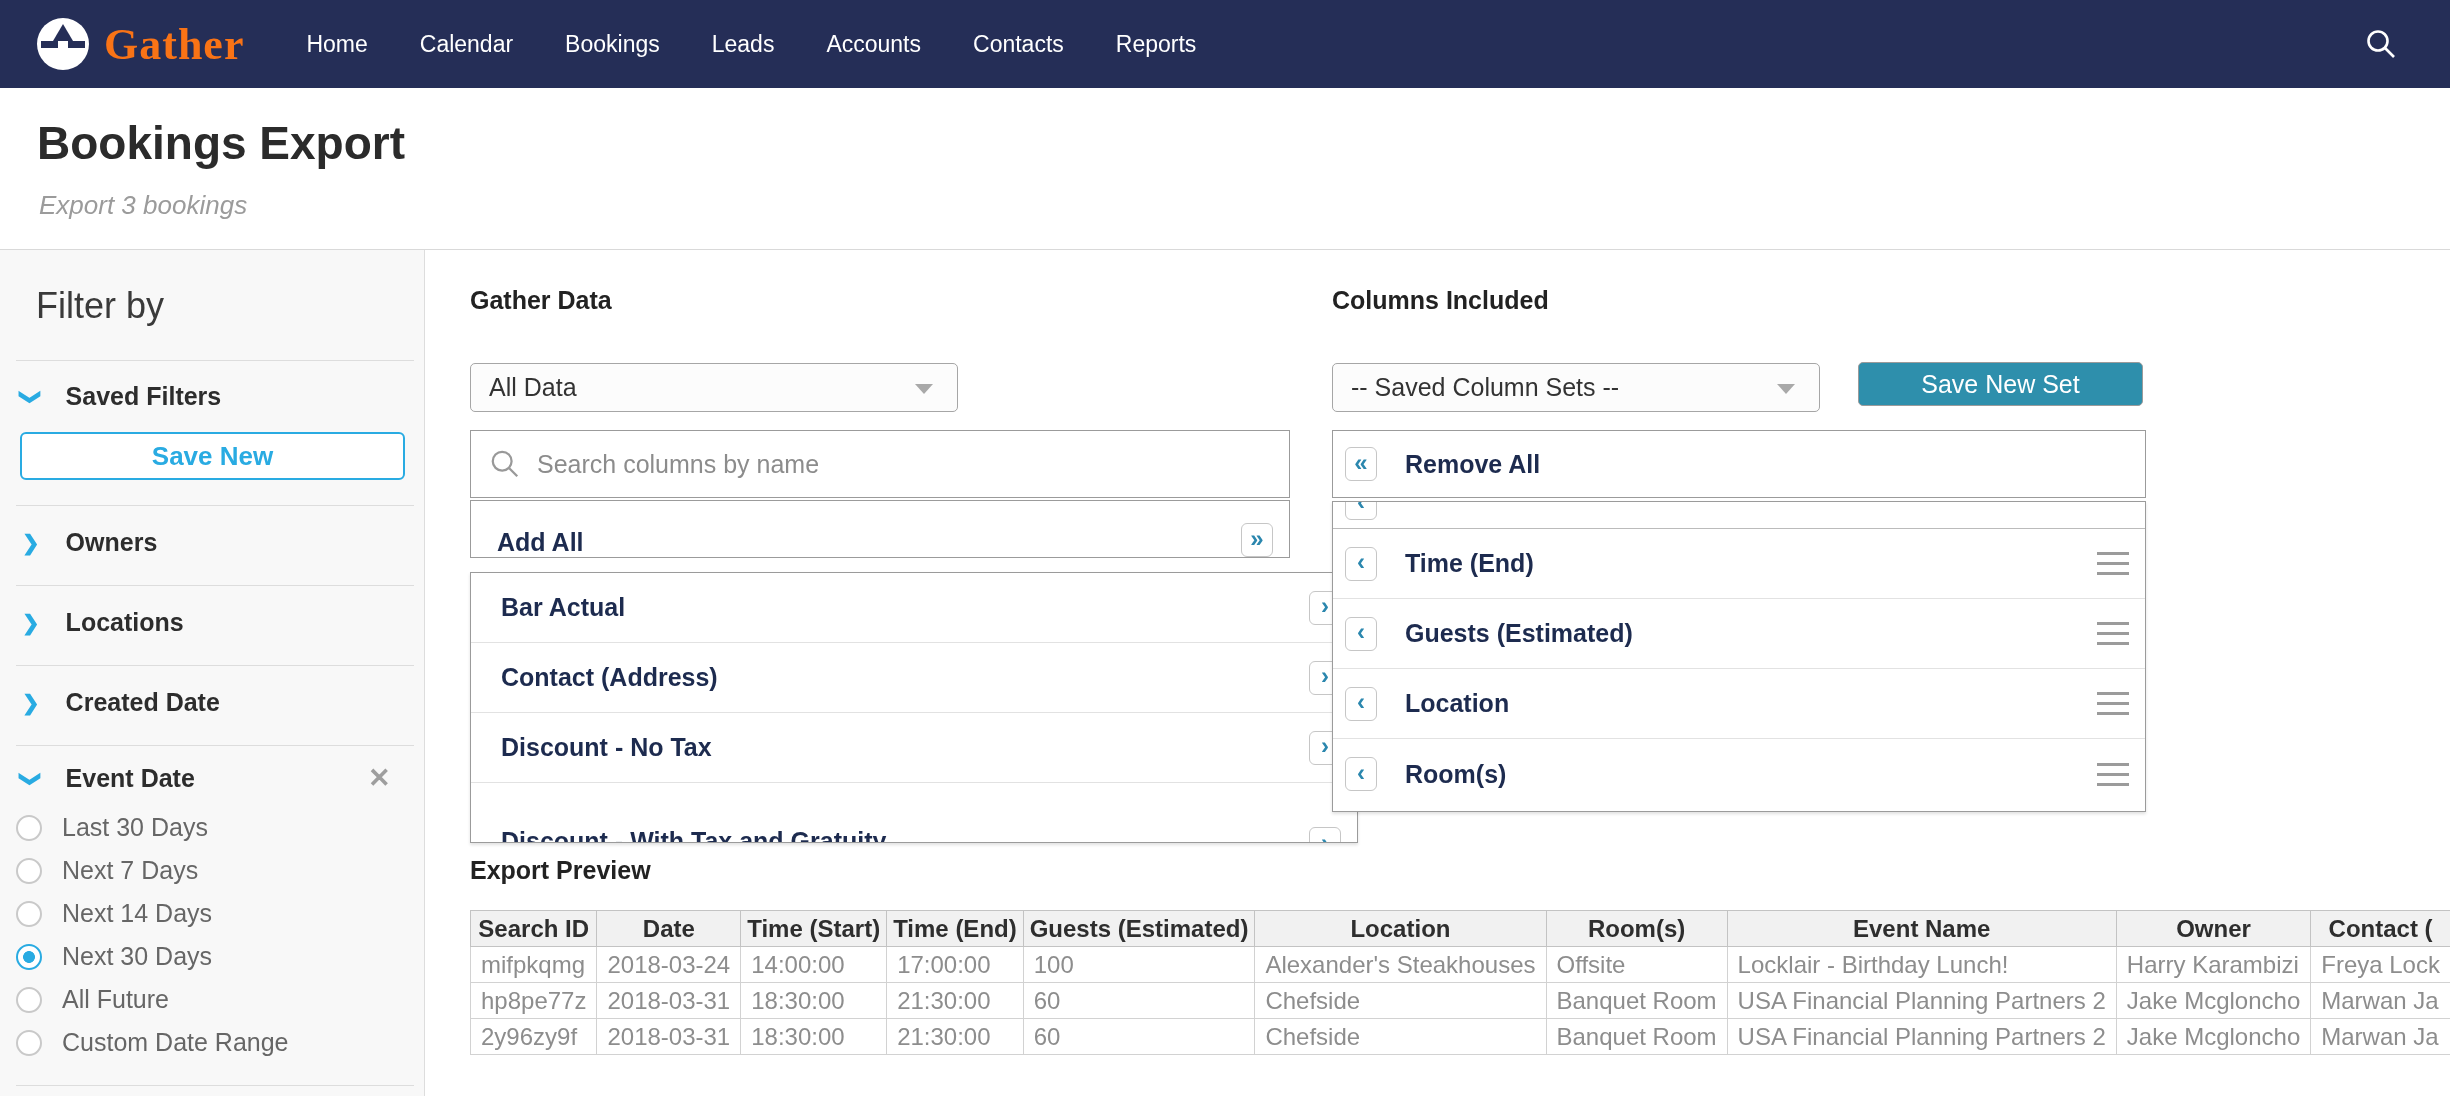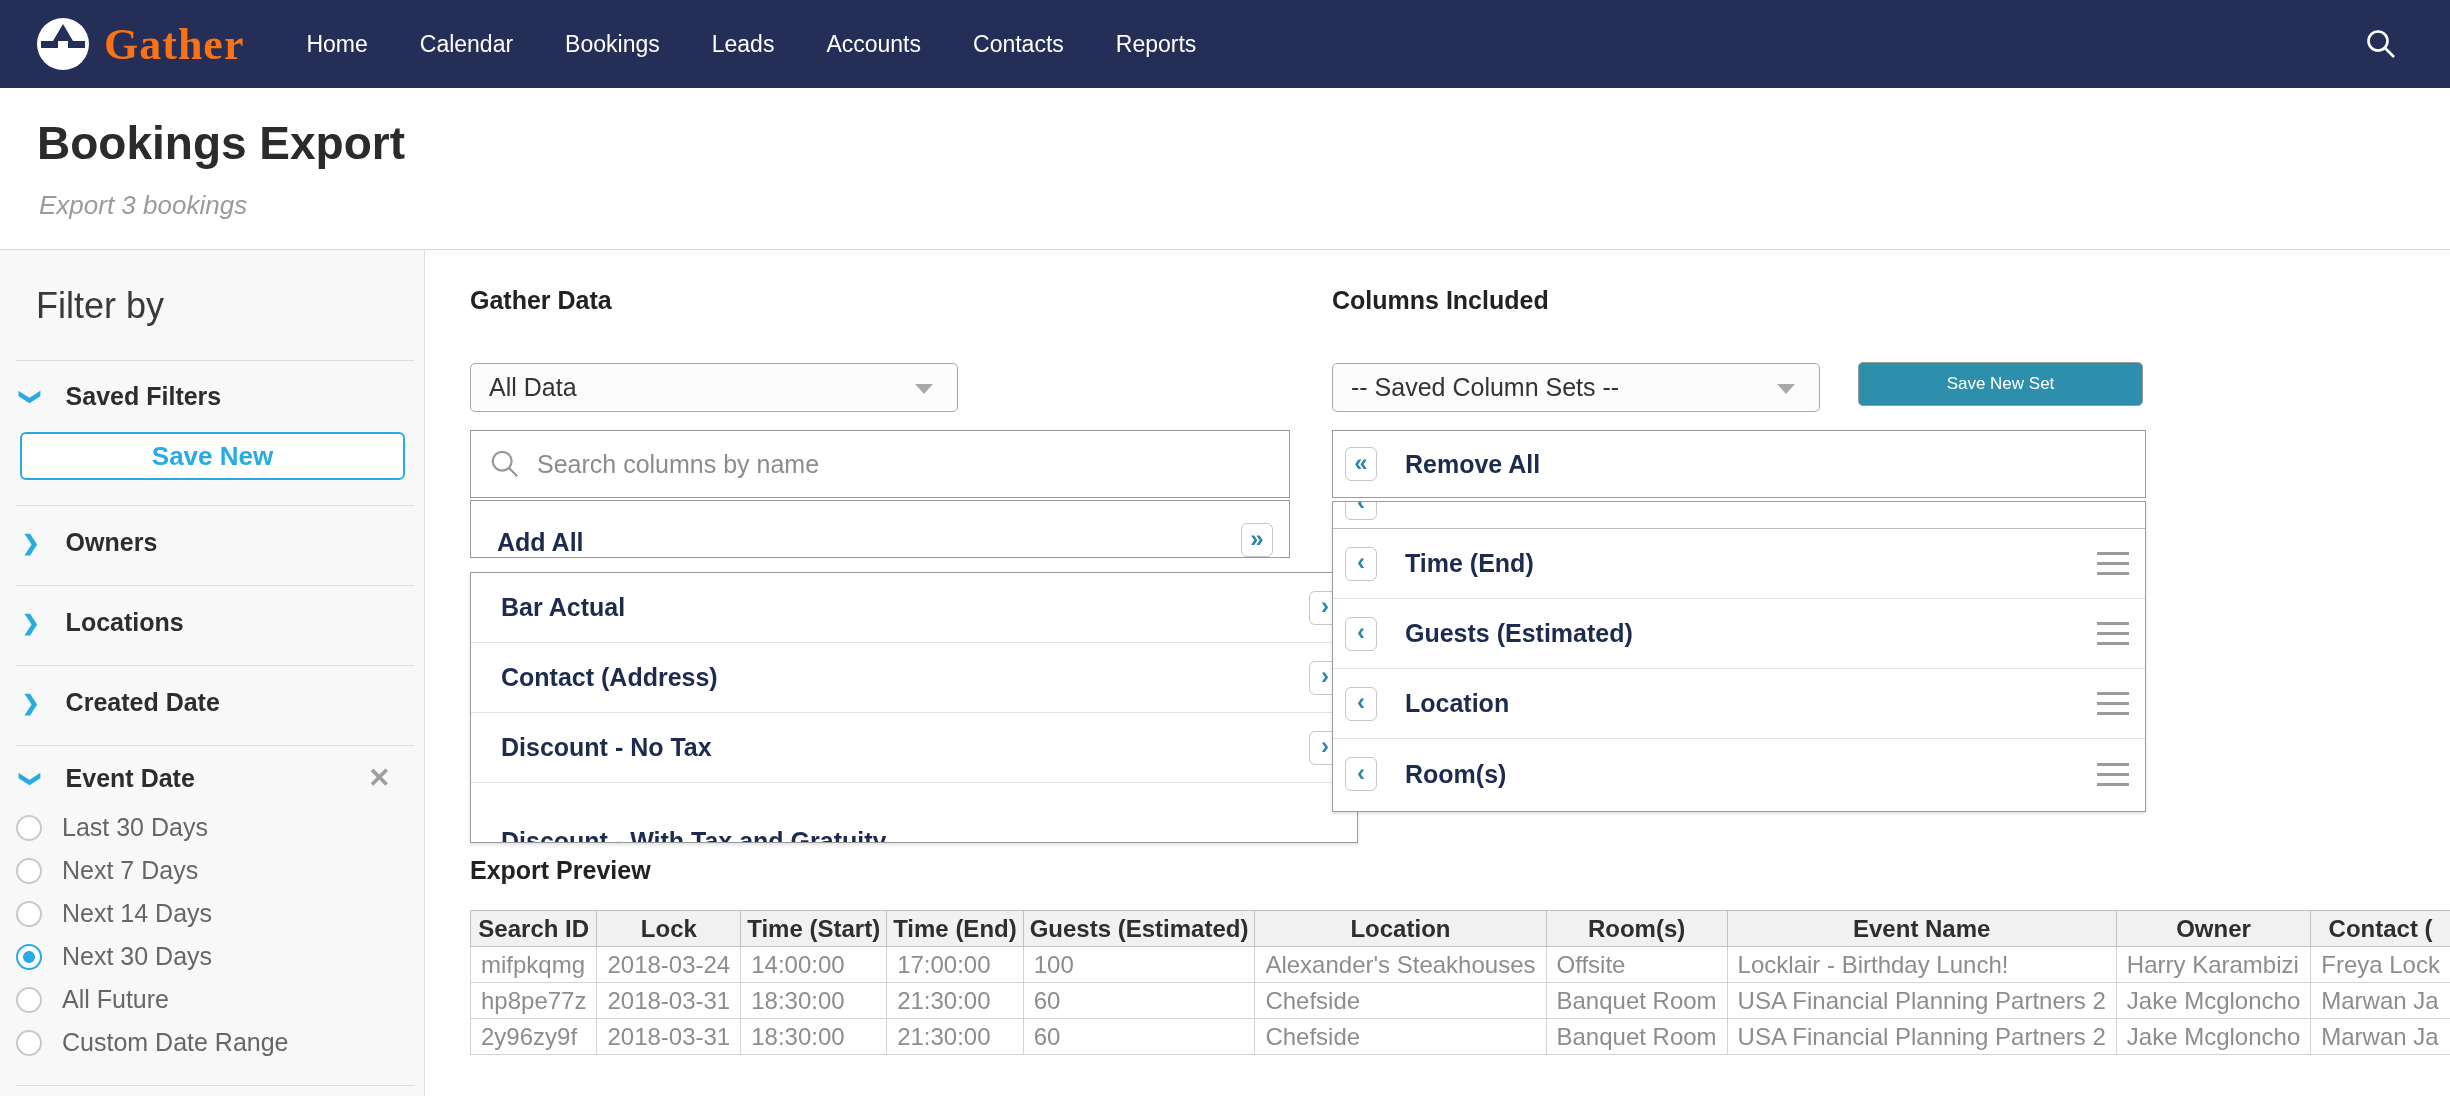--- a/index.html
+++ b/index.html
@@ -57,29 +57,29 @@
   .search-input::placeholder { color:#8c8c8c; }
   .row-label { font-size:25px; font-weight:bold; color:#1d2b4f; }
   .chev-btn { width:32px; height:34px; border:1.5px solid #c6c6c6; border-radius:6px; background:#fff;
     color:#2b87ae; font-size:24px; font-weight:bold; display:flex; align-items:center; justify-content:center;
     cursor:pointer; flex:none; line-height:1; padding-bottom:3px; }
   .list-container { position:absolute; background:#fff; border:1.5px solid #9b9b9b; overflow:hidden;
     box-shadow:0 2px 3px rgba(0,0,0,0.12); }
   .list-row { height:70px; display:flex; align-items:center; padding:0 16px 0 30px; border-bottom:1px solid #e2e2e2; }
   .list-row:last-child { border-bottom:none; }
   .avail .list-row .row-label { flex:1; }
-  .avail .list-row:last-child { align-items:flex-start; padding-top:44px;flex-direction:column; }
+  .avail .list-row:last-child { align-items:flex-start; padding-top:44px; }
   .incl .list-row { padding-left:12px; gap:28px; }
   .incl .row-label { flex:1; }
   .partial-row { height:27px; overflow:hidden; border-bottom:1px solid #bbb; padding-left:12px; }
   .partial-row .chev-btn { margin-top:-16px; }
   .drag-handle { width:32px; display:flex; flex-direction:column; gap:7px; cursor:grab; }
   .drag-handle .bar { height:3px; background:#9b9b9b; }
   .btn-teal { position:absolute; width:285px; height:44px; background:#2e8fac; border:1px solid #9b9b9b;
-    border-radius:5px; color:#fff; font-size:17px; display:flex; align-items:center; justify-content:center;
+    border-radius:5px; color:#fff; font-size:25px; display:flex; align-items:center; justify-content:center;
     cursor:pointer; }
 
   
   .preview-table { position:absolute; left:44px; top:660px; border-collapse:collapse; table-layout:fixed;
     background:#fff; }
   .preview-table th { height:36px; background:#f1f1f1; border:1px solid #c3c3c3; font-size:24px;
     font-weight:bold; color:#2e2e2e; text-align:center; padding:0 6px; overflow:hidden; white-space:nowrap; }
   .preview-table td { height:36px; border:1px solid #d2d2d2; font-size:24px; color:#8d8d8d;
     text-align:left; padding:0 10px; overflow:hidden; white-space:nowrap; }
 
@@ -285,21 +285,21 @@
           <col style="width: 230px;">
           <col style="width: 290px;">
           <col style="width: 187px;">
           <col style="width: 388px;">
           <col style="width: 205px;">
           <col style="width: 200px;">
         </colgroup>
       <thead>
           <tr>
             <th>Search ID</th>
-            <th>Lock</th>
+            <th>Date</th>
             <th>Time (Start)</th>
             <th>Time (End)</th>
             <th>Guests (Estimated)</th>
             <th>Location</th>
             <th>Room(s)</th>
             <th>Event Name</th>
             <th>Owner</th>
             <th>Contact (</th>
           </tr>
         </thead>

